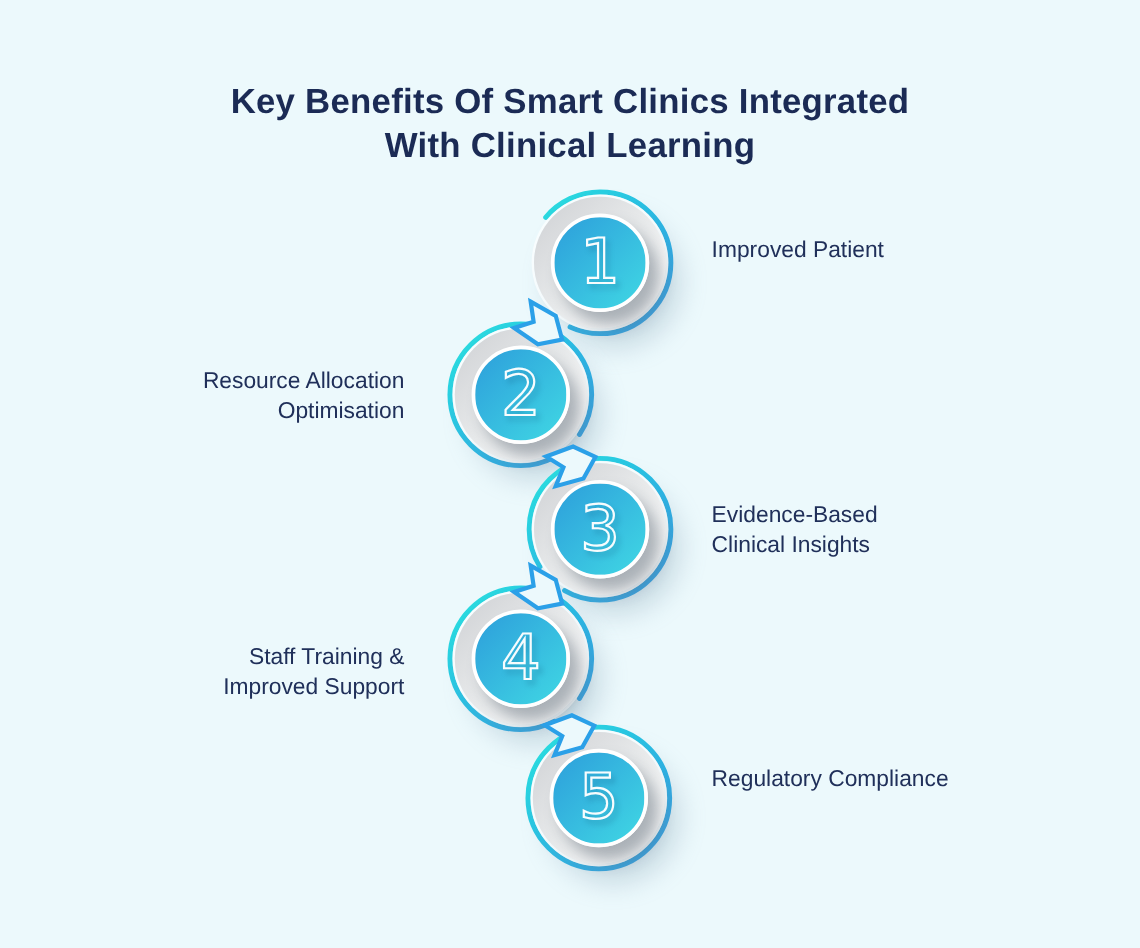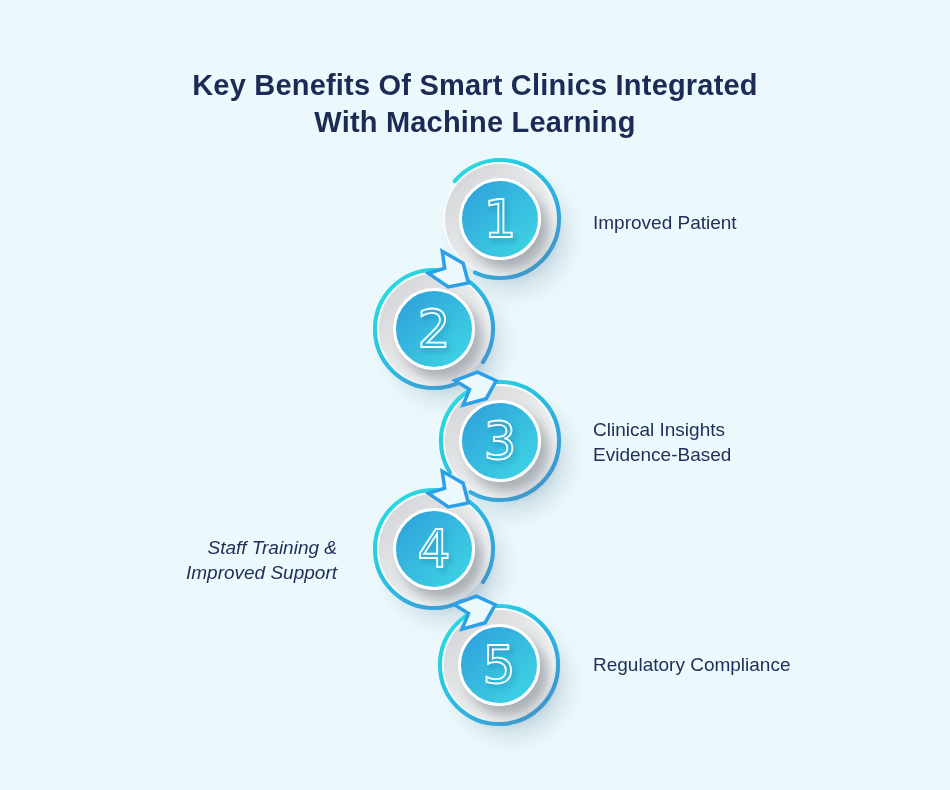--- a/index.html
+++ b/index.html
@@ -87,21 +87,21 @@
     <defs>
       <linearGradient id="arcGrad" x1="0%" y1="0%" x2="100%" y2="100%">
         <stop offset="0%" style="stop-color:var(--arc_cyan,#2CE3DD)"></stop>
         <stop offset="100%" style="stop-color:var(--arc_blue,#2196EC)"></stop>
       </linearGradient>
     </defs>
   </svg>
 
   <h1 class="title">
     <span>Key Benefits Of Smart Clinics Integrated</span>
-    <span>With Machine Learning</span>
+    <span>With Clinical Learning</span>
   </h1>
 
   <div class="node" style="left:420px;top:139px;">
     <svg class="ring" viewBox="-80 -80 160 160">
       <circle class="arcstroke" r="59" pathLength="360" stroke-dasharray="255 105" stroke-dashoffset="140"></circle>
     </svg>
     <div class="disc"></div>
     <div class="ball">
       <span class="num">1</span>
     </div>
@@ -160,32 +160,36 @@
     <div class="ball">
       <span class="num">5</span>
     </div>
     <svg class="arrowhead" viewBox="-32 -22 64 44" style="left:28px;top:3px;">
       <g transform="rotate(-18)">
           <polygon points="-22,-13 2,-14 17,0 2,14 -22,13 -11,0"></polygon>
         </g>
     </svg>
   </div>
 
-  <div class="label right-side" style="left:593px;top:210px;">
+  <div class="label right-side" style="left:593px;top:196px;">
     <span>Improved Patient</span>
   </div>
 
+  <div class="label left-side" style="left:87px;top:305px;">
+    <span>Resource Allocation</span>
+    <span>Optimisation</span>
+  </div>
 
   <div class="label right-side" style="left:593px;top:417px;">
+    <span>Evidence-Based</span>
     <span>Clinical Insights</span>
-    <span>Evidence-Based</span>
   </div>
 
-  <div class="label left-side" style="left:87px;top:535px;font-style:italic;">
+  <div class="label left-side" style="left:87px;top:535px;">
     <span>Staff Training &amp;</span>
     <span>Improved Support</span>
   </div>
 
-  <div class="label right-side" style="left:593px;top:637px;margin-top:15px;">
+  <div class="label right-side" style="left:593px;top:637px;">
     <span>Regulatory Compliance</span>
   </div>
 
 </div>
 
 </body></html>

